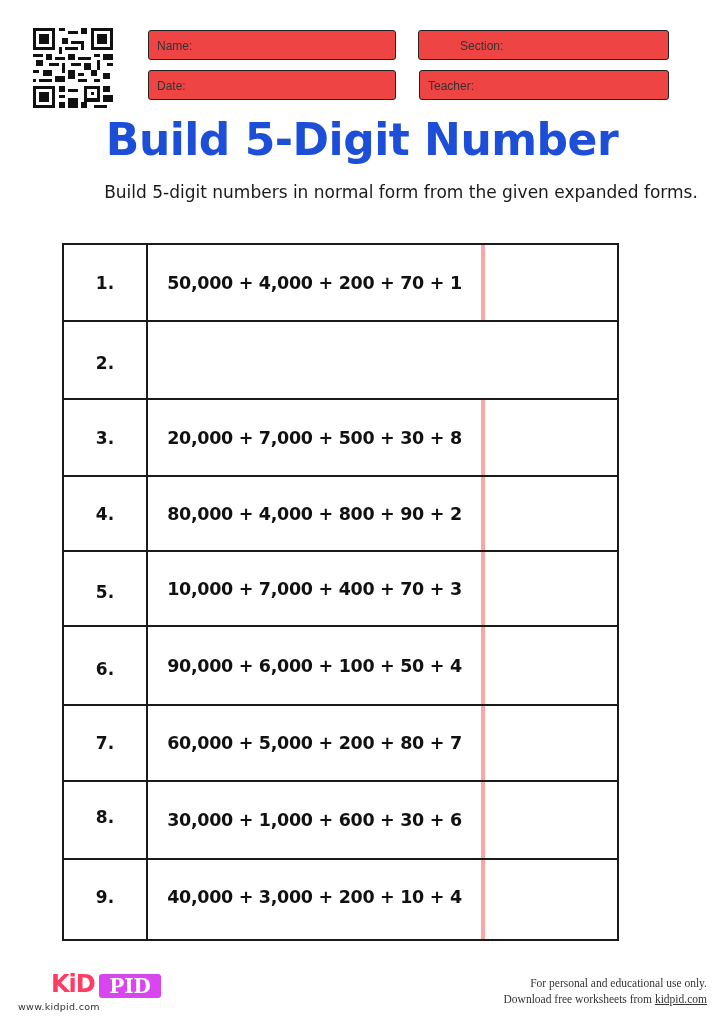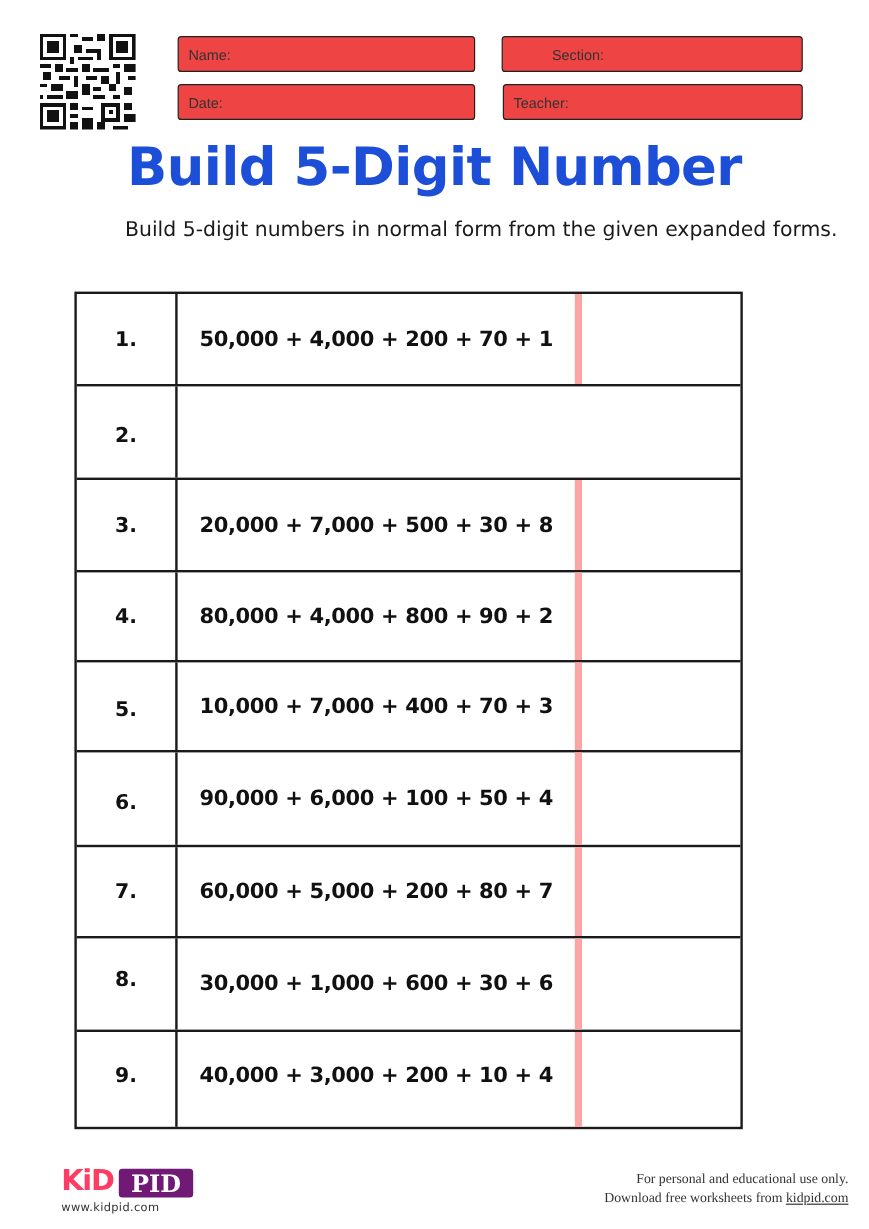--- a/index.html
+++ b/index.html
@@ -29,27 +29,27 @@
   }
 
   .table {
     position: absolute; left: 62px; top: 243px; width: 557px; height: 698px;
     border: 2px solid #1a1a1a;
   }
   .row { position: absolute; left: 0; width: 553px; border-bottom: 2px solid #1a1a1a; display: flex; }
   .row:last-child { border-bottom: none; }
   .cell { height: 100%; display: flex; align-items: center; justify-content: center; }
   .c-num { width: 84px; border-right: 2px solid #1a1a1a; font-weight: bold; font-size: 17px; }
-  .c-expr { width: 337px; border-right: 6px solid #fca5a5; font-weight: bold; font-size: 17.5px; letter-spacing: -0.3px; }
+  .c-expr { width: 337px; border-right: 4px solid #fca5a5; font-weight: bold; font-size: 17.5px; letter-spacing: -0.3px; }
   .c-ans { flex: 1; }
 
   .logo { position: absolute; left: 19px; top: 970px; width: 100px; height: 28px; margin-left: 32px; }
   .logo-kid { position: absolute; left: 0; top: 0; font-family: "DejaVu Sans", sans-serif; font-weight: bold; font-size: 24px; color: #fe3c64; letter-spacing: -1px; }
-  .logo-pid { position: absolute; left: 48px; top: 4px; width: 62px; height: 24px; background: #701a75; border-radius: 3px; color: #fff; font-family: "DejaVu Serif", serif; font-weight: bold; font-size: 20px; line-height: 24px; text-align: center; }
-  .logo-url { position: absolute; left: 18px; top: 1001px; font-family: "DejaVu Sans", sans-serif; font-size: 9.5px; color: #333; letter-spacing: 0.3px; margin-left: 33px; }
+  .logo-pid { position: absolute; left: 48px; top: 4px; width: 62px; height: 24px; background: #d946ef; border-radius: 3px; color: #fff; font-family: "DejaVu Serif", serif; font-weight: bold; font-size: 20px; line-height: 24px; text-align: center; }
+  .logo-url { position: absolute; left: 18px; top: 1001px; font-family: "DejaVu Sans", sans-serif; font-size: 9.5px; color: #333; letter-spacing: 0.3px; }
 
   .footer { position: absolute; right: 17px; top: 975px; text-align: right; font-family: "Liberation Serif", serif; font-size: 11.5px; color: #333; line-height: 16px; }
   .footer a { color: #333; text-decoration: underline; }
 </style>
 </head>
 <body>
 
 <svg class="qr" viewBox="0 0 25 25" shape-rendering="crispEdges">
   <rect width="25" height="25" fill="#fff"></rect>
   <g fill="#111">

